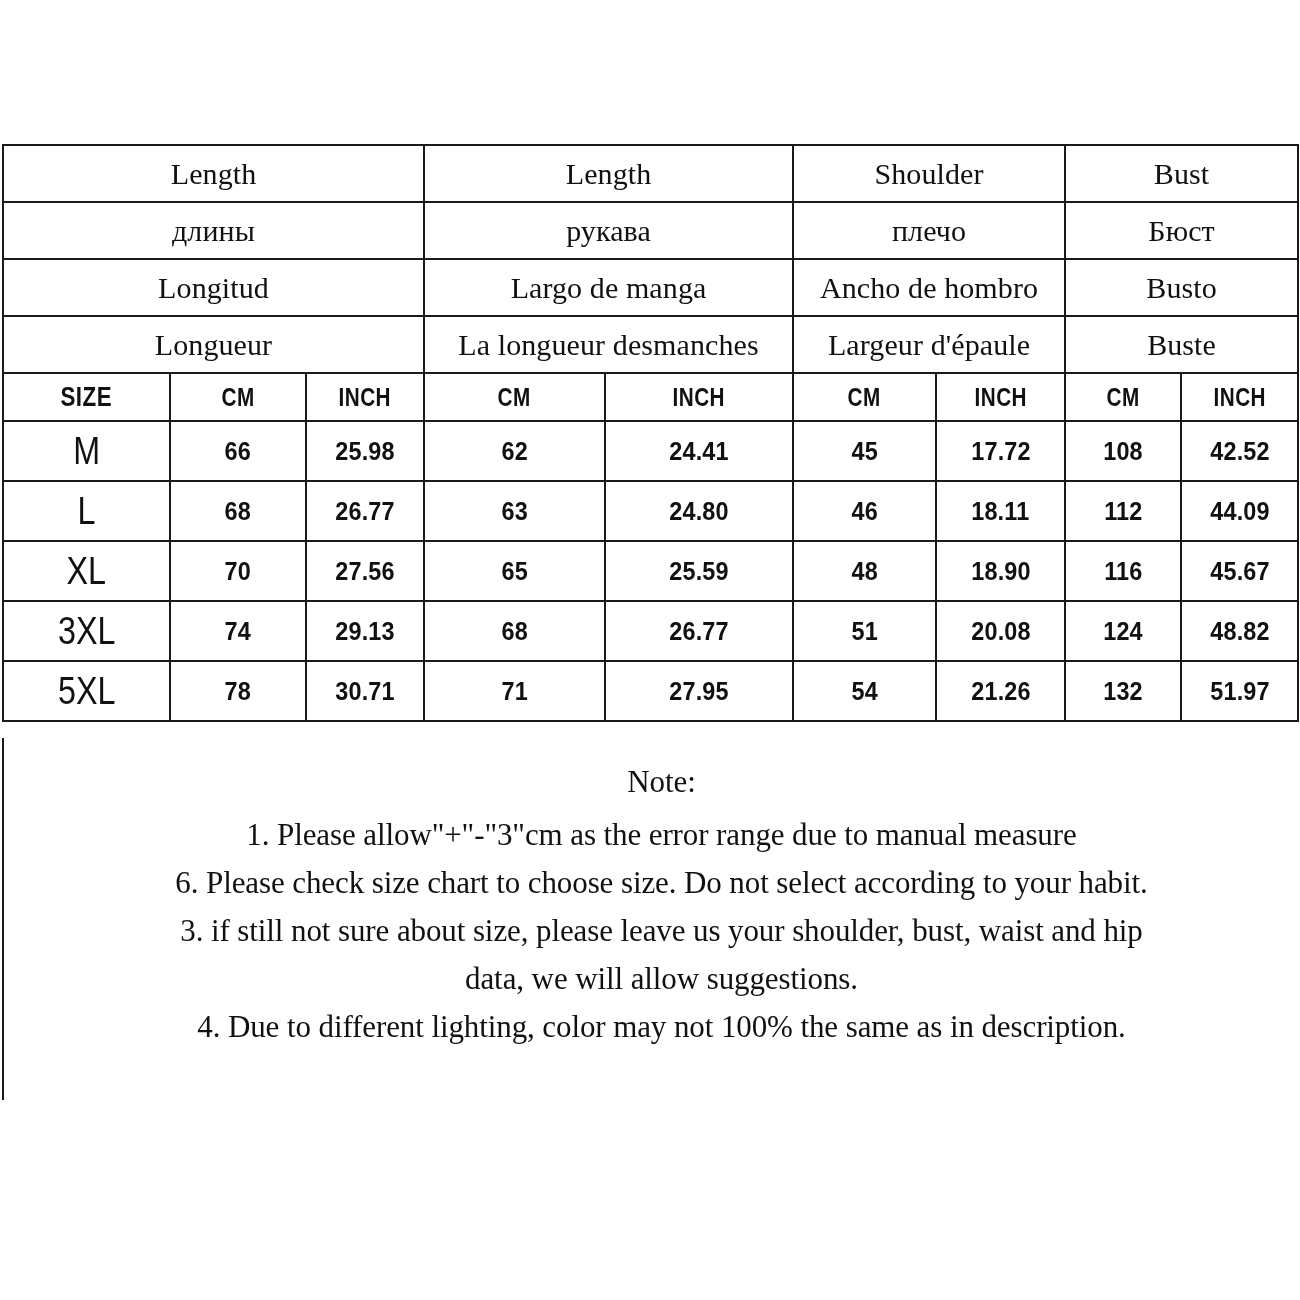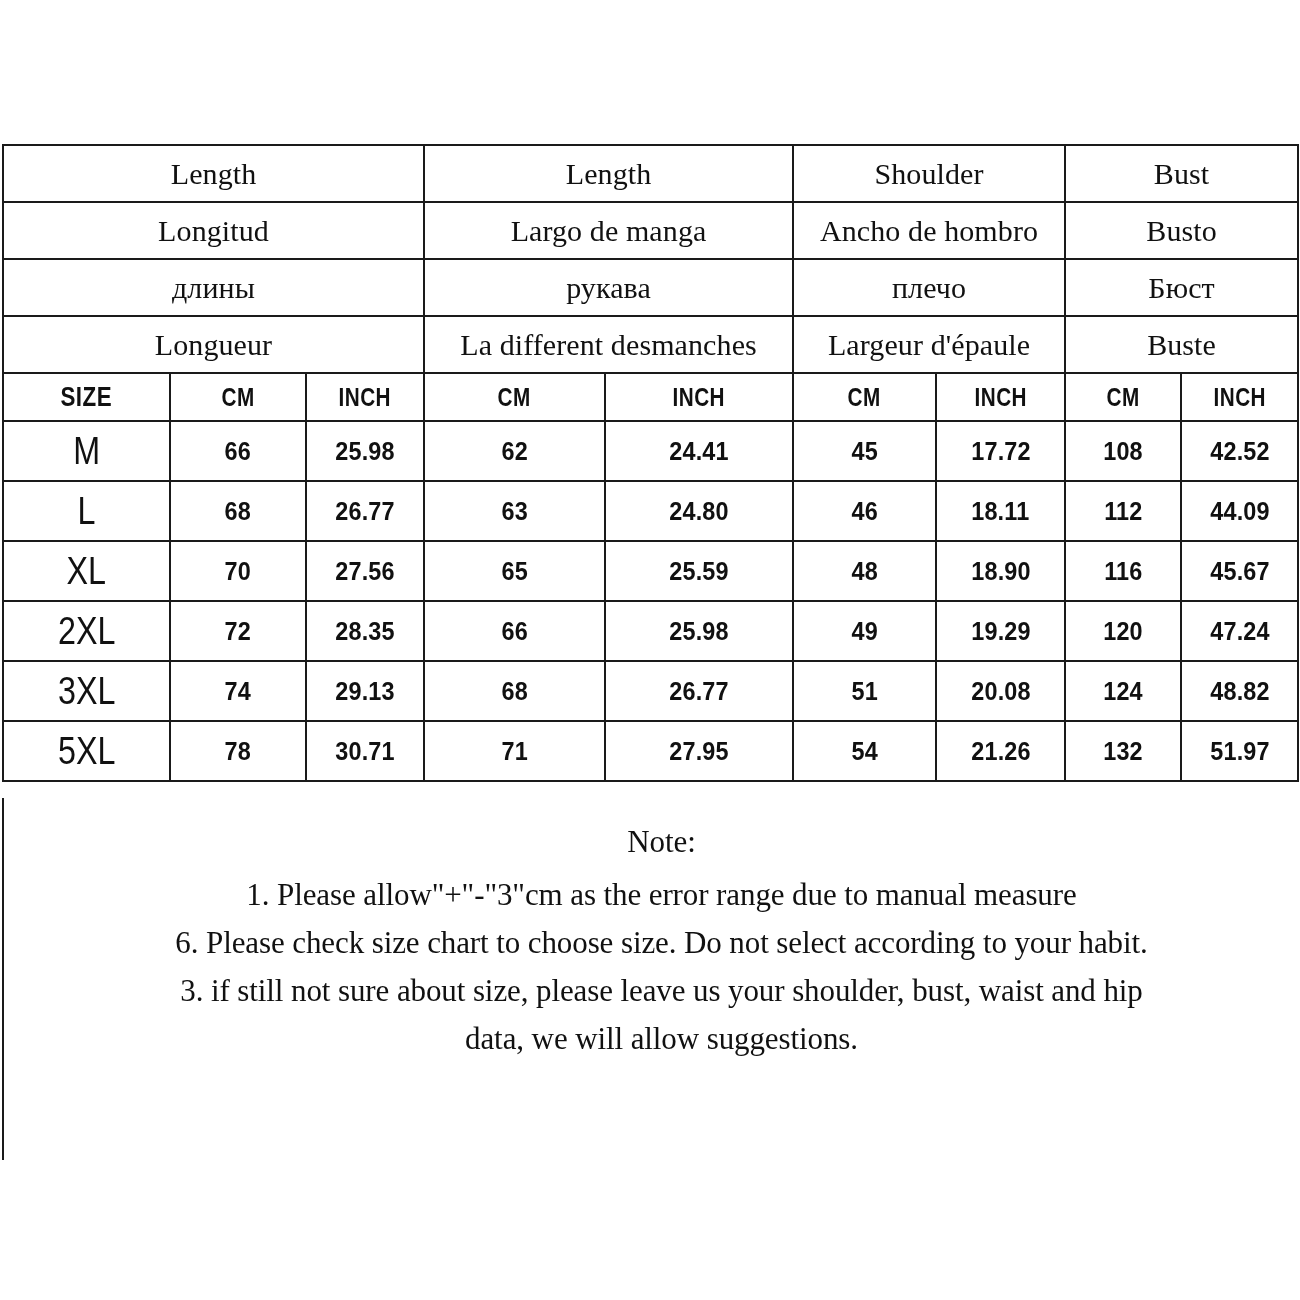--- a/index.html
+++ b/index.html
@@ -133,36 +133,36 @@
     <tbody>
 
       <tr class="group-row">
         <td colspan="3">Length</td>
         <td colspan="2">Length</td>
         <td colspan="2">Shoulder</td>
         <td colspan="2">Bust</td>
       </tr>
 
       <tr class="group-row">
+        <td colspan="3">длины</td>
+        <td colspan="2">рукава</td>
+        <td colspan="2">плечо</td>
+        <td colspan="2">Бюст</td>
+      </tr>
+
+      <tr class="group-row">
         <td colspan="3">Longitud</td>
         <td colspan="2">Largo de manga</td>
         <td colspan="2">Ancho de hombro</td>
         <td colspan="2">Busto</td>
       </tr>
 
       <tr class="group-row">
-        <td colspan="3">длины</td>
-        <td colspan="2">рукава</td>
-        <td colspan="2">плечо</td>
-        <td colspan="2">Бюст</td>
-      </tr>
-
-      <tr class="group-row">
         <td colspan="3">Longueur</td>
-        <td colspan="2">La different desmanches</td>
+        <td colspan="2">La longueur desmanches</td>
         <td colspan="2">Largeur d'épaule</td>
         <td colspan="2">Buste</td>
       </tr>
 
       <tr class="unit-row">
         <td class="size-cell"><span class="sx">SIZE</span></td>
         <td><span class="sx">CM</span></td>
         <td><span class="sx">INCH</span></td>
         <td><span class="sx">CM</span></td>
         <td><span class="sx">INCH</span></td>
@@ -201,31 +201,20 @@
         <td><span class="sx">70</span></td>
         <td><span class="sx">27.56</span></td>
         <td><span class="sx">65</span></td>
         <td><span class="sx">25.59</span></td>
         <td><span class="sx">48</span></td>
         <td><span class="sx">18.90</span></td>
         <td><span class="sx">116</span></td>
         <td><span class="sx">45.67</span></td>
       </tr>
 
-      <tr class="data-row">
-        <td class="size-cell"><span class="sx-size">2XL</span></td>
-        <td><span class="sx">72</span></td>
-        <td><span class="sx">28.35</span></td>
-        <td><span class="sx">66</span></td>
-        <td><span class="sx">25.98</span></td>
-        <td><span class="sx">49</span></td>
-        <td><span class="sx">19.29</span></td>
-        <td><span class="sx">120</span></td>
-        <td><span class="sx">47.24</span></td>
-      </tr>
 
       <tr class="data-row">
         <td class="size-cell"><span class="sx-size">3XL</span></td>
         <td><span class="sx">74</span></td>
         <td><span class="sx">29.13</span></td>
         <td><span class="sx">68</span></td>
         <td><span class="sx">26.77</span></td>
         <td><span class="sx">51</span></td>
         <td><span class="sx">20.08</span></td>
         <td><span class="sx">124</span></td>
@@ -248,16 +237,17 @@
     </tbody>
   </table>
 
   <div class="note-box">
     <div class="note-inner">
       <div class="note-line note-title">Note:</div>
       <div class="note-line">1. Please allow"+"-"3"cm as the error range due to manual measure</div>
       <div class="note-line">6. Please check size chart to choose size. Do not select according to your habit.</div>
       <div class="note-line">3. if still not sure about size, please leave us your shoulder, bust, waist and hip</div>
       <div class="note-line">data, we will allow suggestions.</div>
+      <div class="note-line">4. Due to different lighting, color may not 100% the same as in description.</div>
     </div>
   </div>
 
 </div>
 
 </body></html>

